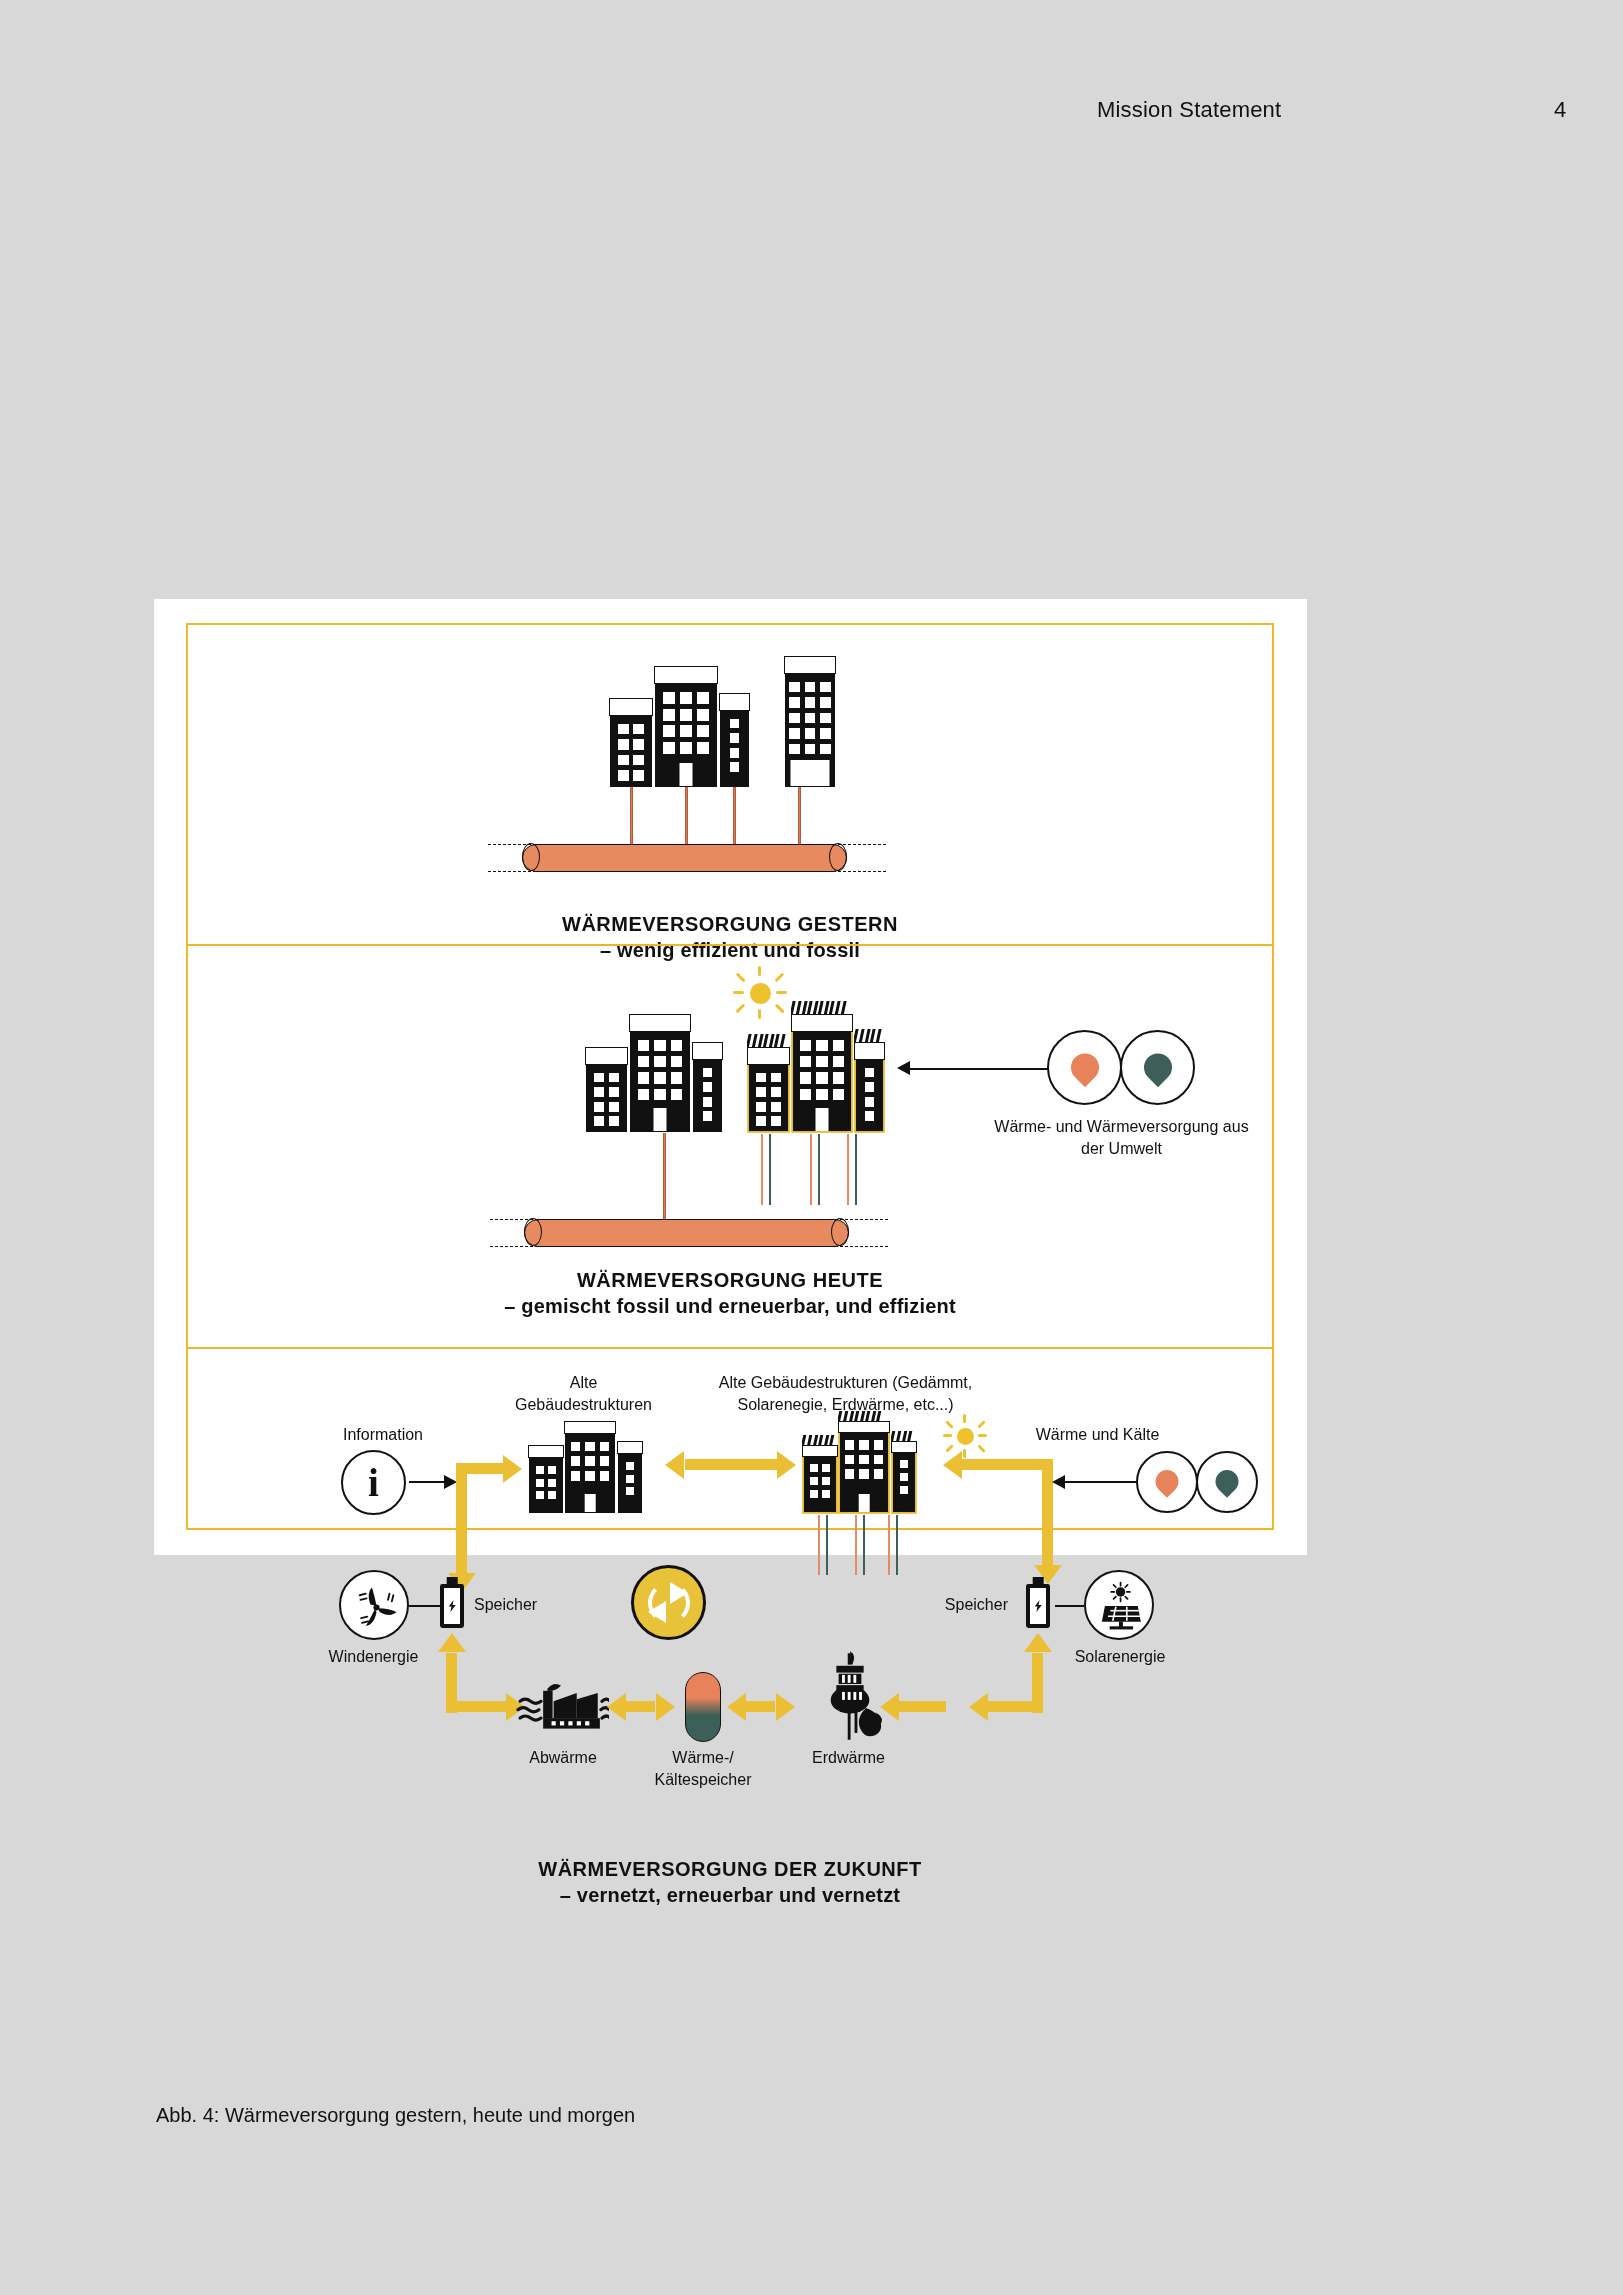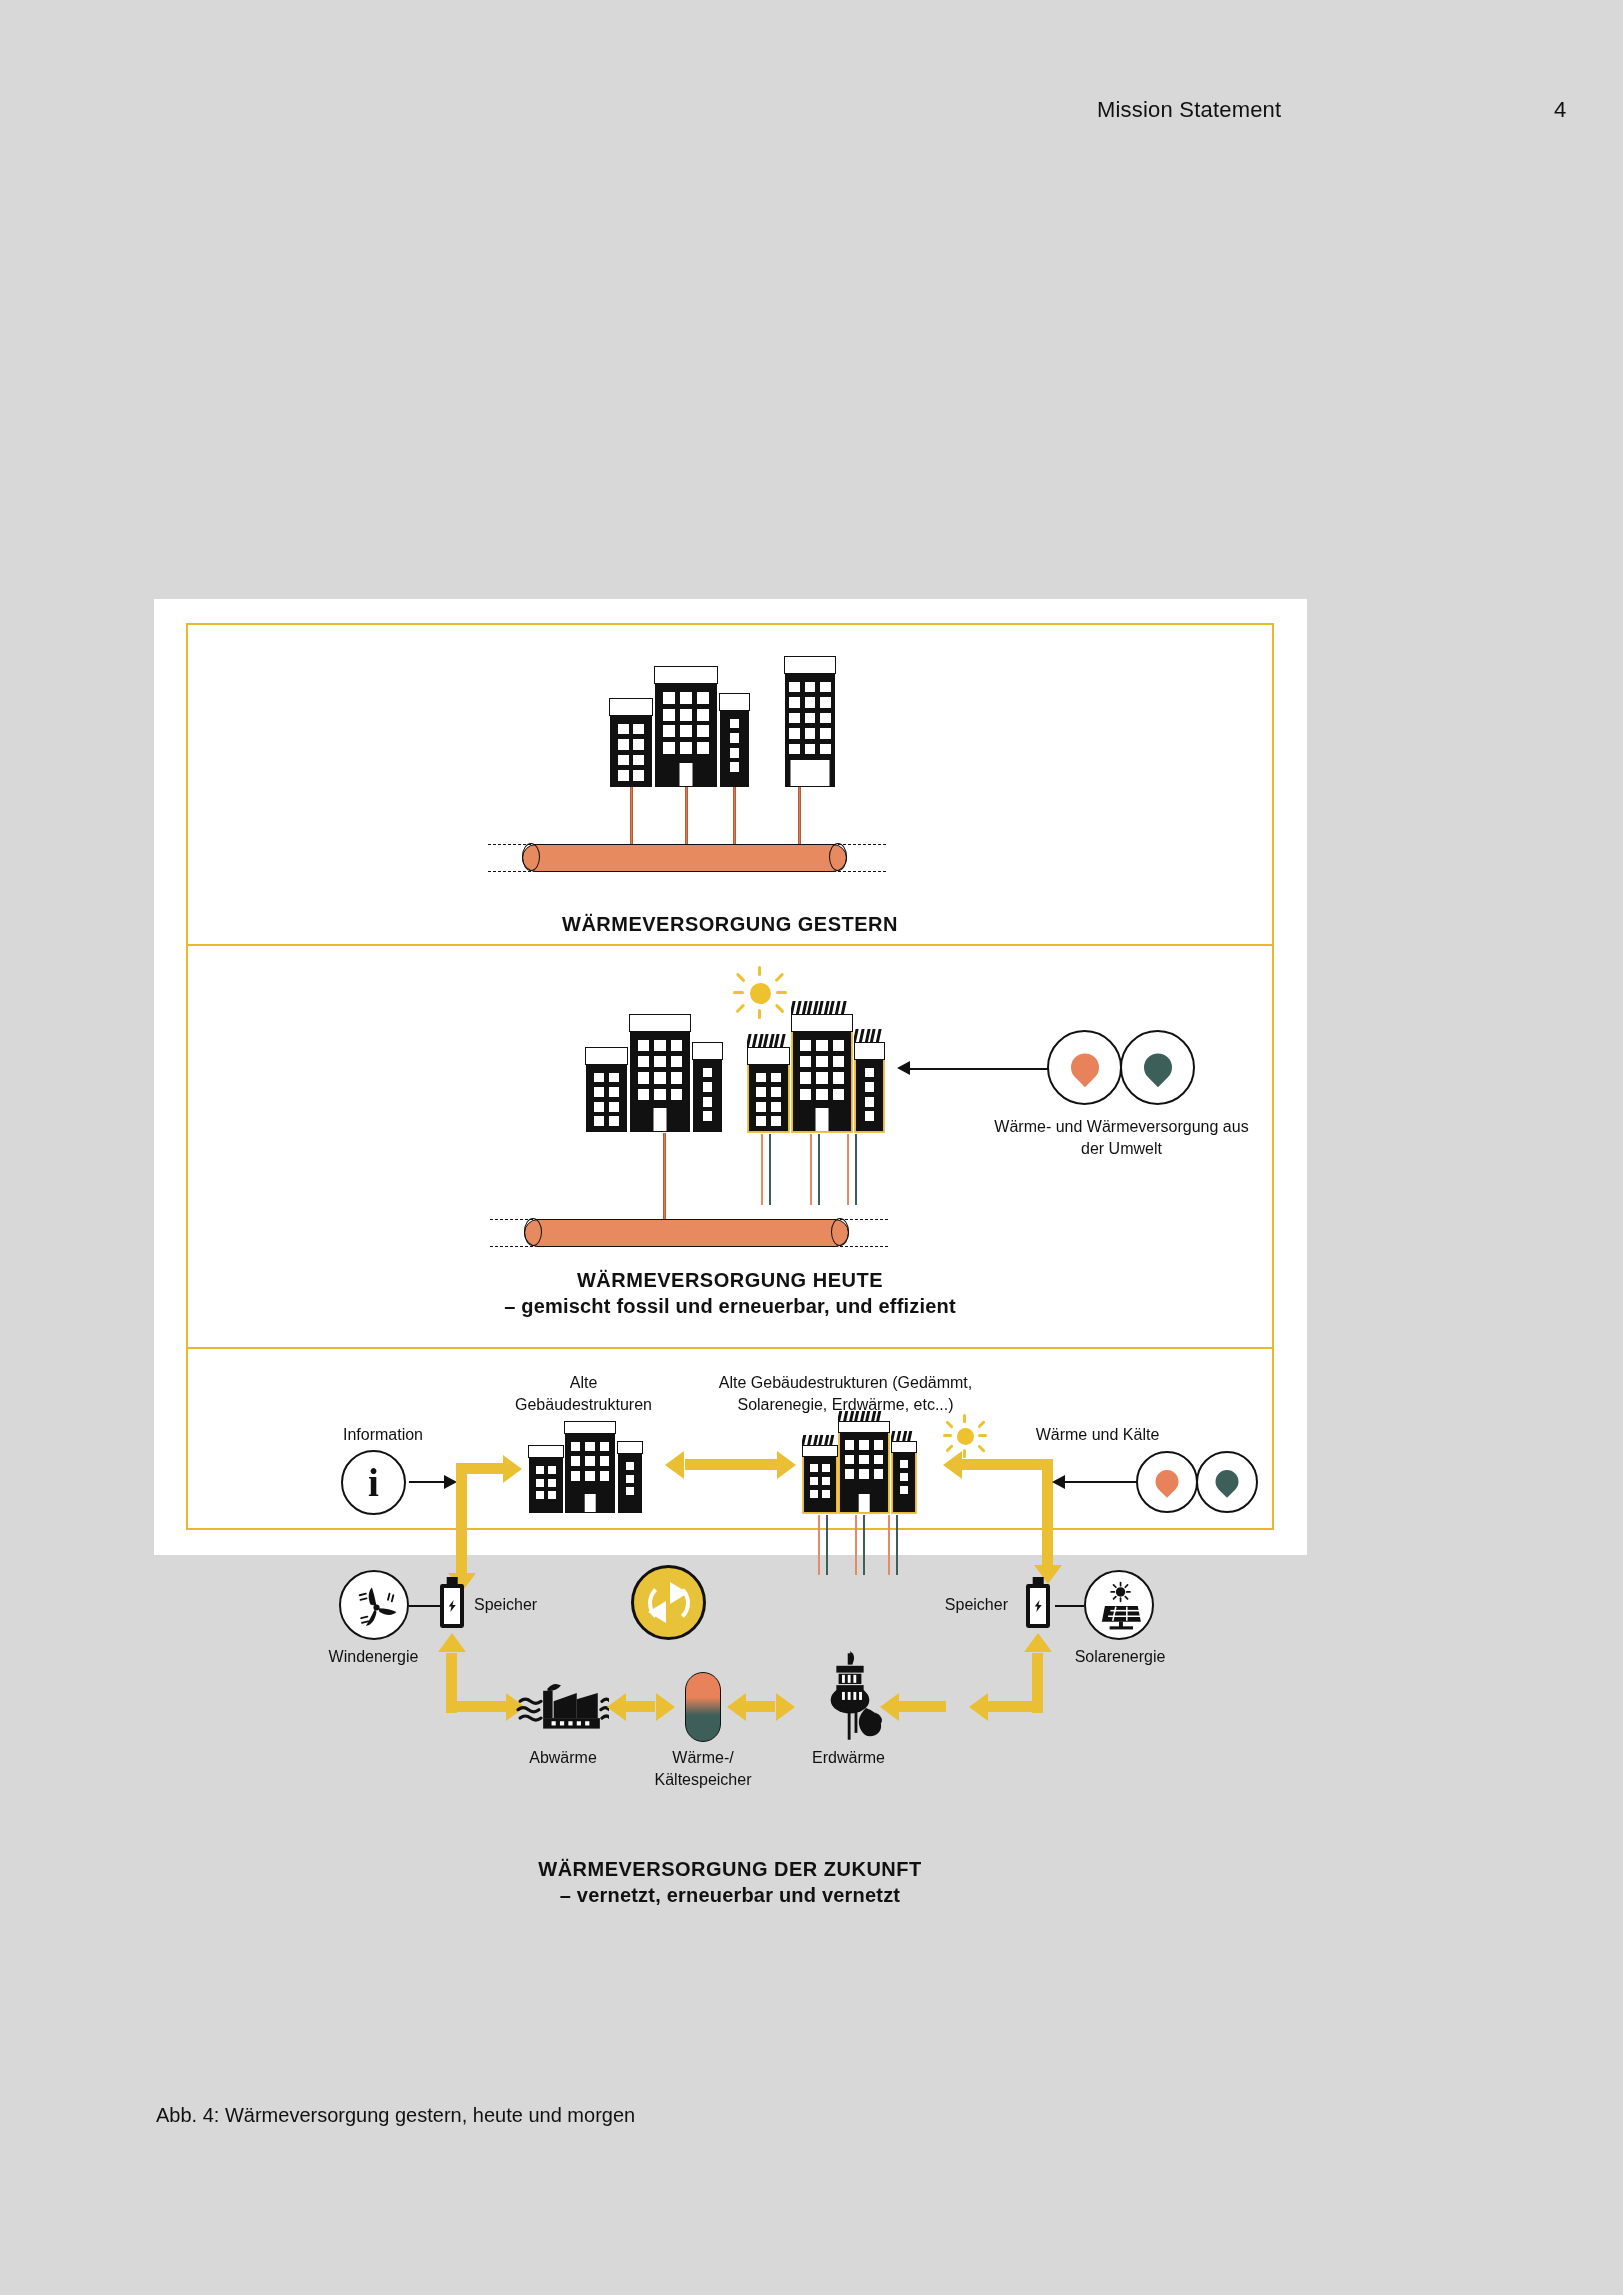--- a/index.html
+++ b/index.html
@@ -315,20 +315,21 @@
 
       <div class="ground-line" style="left:300px; top:219px; width:398px;"></div>
       <div class="ground-line" style="left:300px; top:246px; width:398px;"></div>
       <div class="mainpipe" style="left:334px; top:219px; width:325px;">
         <div class="pipe-cap"></div>
         <div class="pipe-cap" style="left:auto; right:-0.8px;"></div>
       </div>
 
       <div class="caption-block" style="top:286px;">
         <div class="cap-main">WÄRMEVERSORGUNG GESTERN</div>
+        <div class="cap-sub">– wenig effizient und fossil</div>
       </div>
     </div>
 
     <div class="panel p2">
 
       <div class="sun" style="left:545px; top:19.5px; width:54px; height:54px;">
         <div class="core" style="left:17px; top:17px; width:21px; height:21px;"></div>
         <div class="ray" style="left:25px; top:0px;  width:3.2px; height:10.6px;"></div>
         <div class="ray" style="left:25px; top:43px; width:3.2px; height:10.6px;"></div>
         <div class="ray" style="left:0px;  top:25px; width:10.6px; height:3.2px;"></div>

